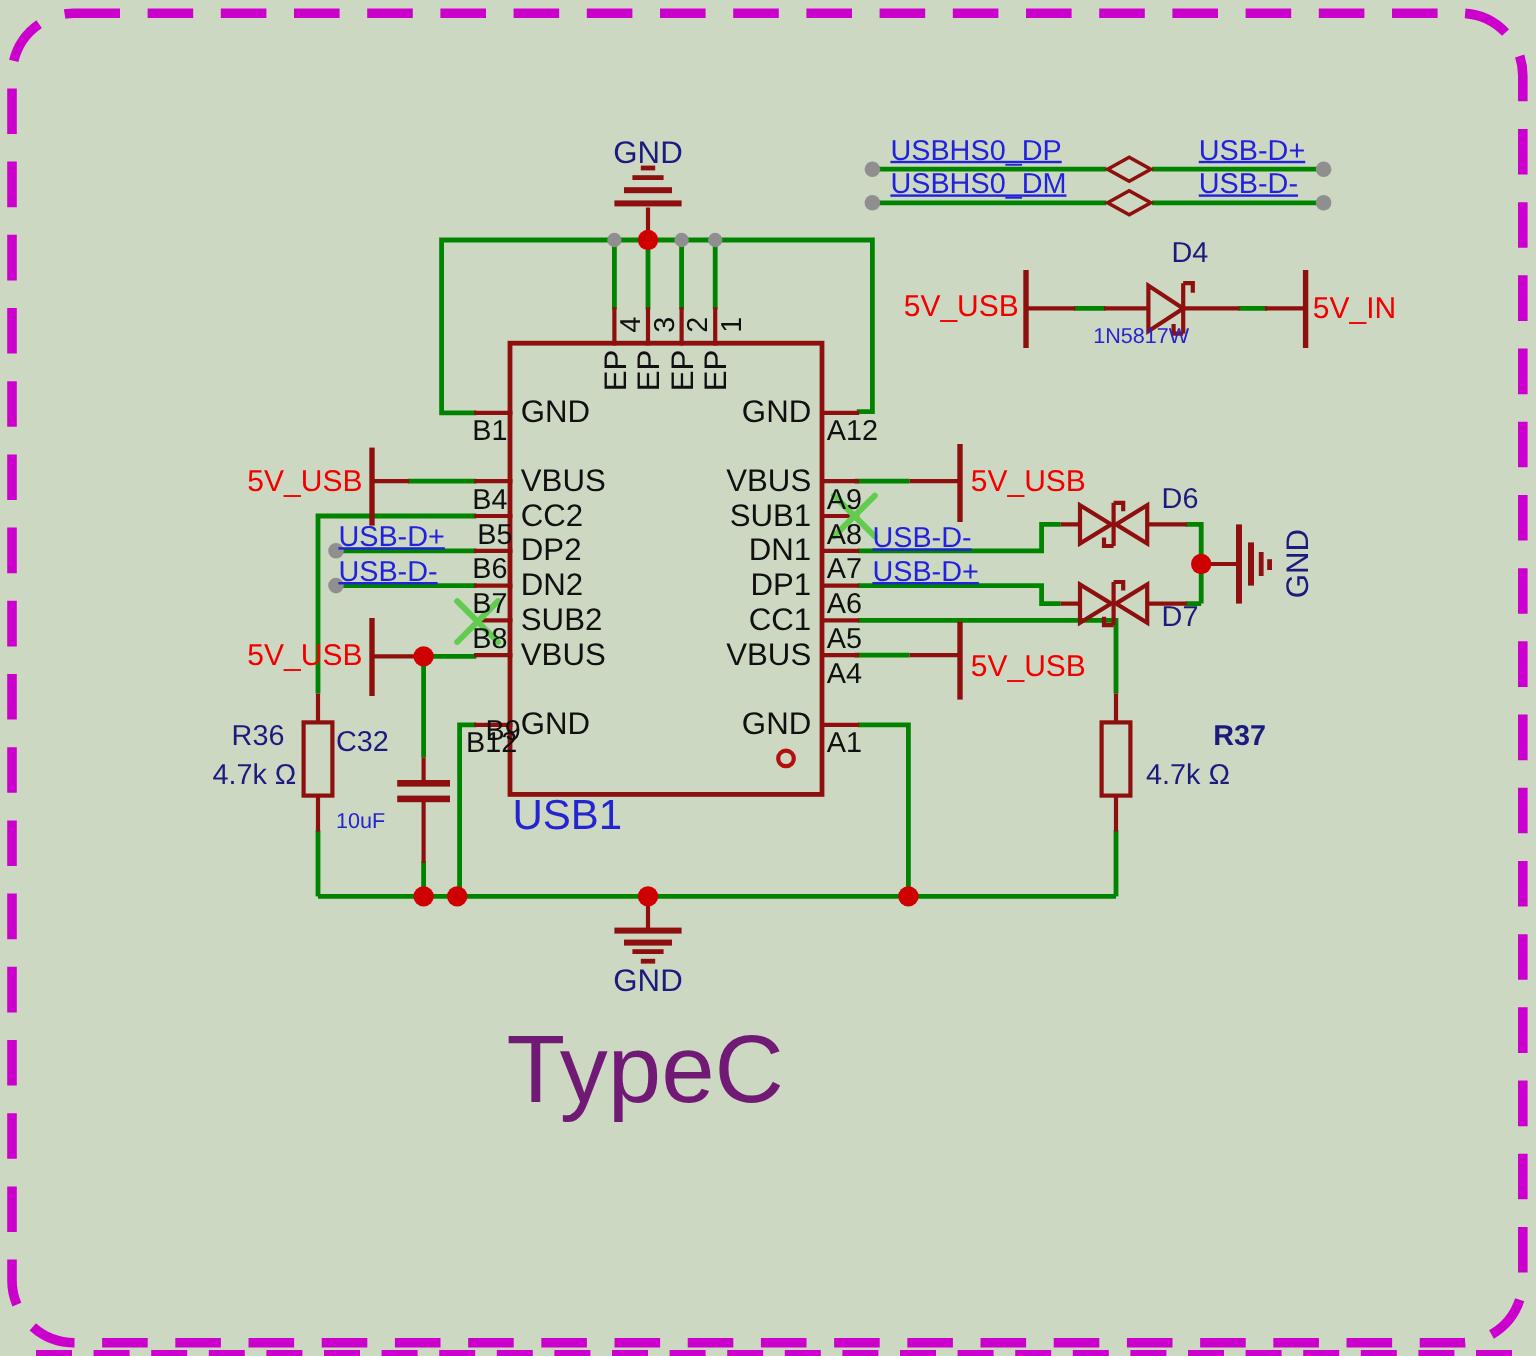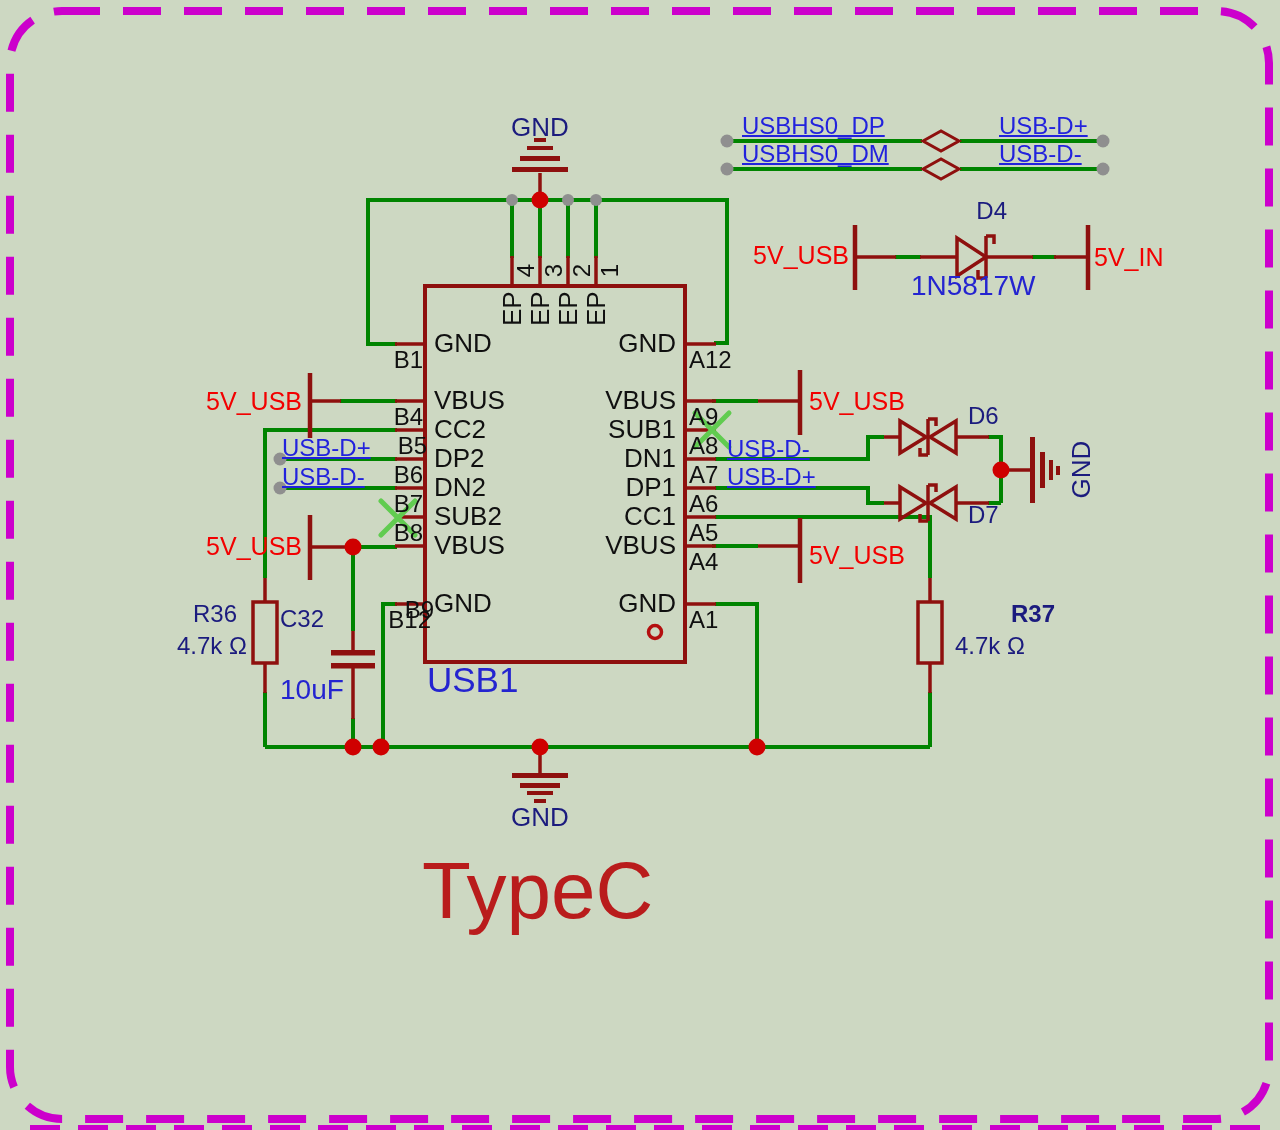--- a/index.html
+++ b/index.html
@@ -3,26 +3,26 @@
 <meta charset="utf-8">
 <style>
   html,body{margin:0;padding:0;background:#cdd8c2;}
   .canvas{position:relative;width:1280px;height:1130px;background:#cdd8c2;overflow:hidden;
           font-family:"Liberation Sans",sans-serif;}
   svg{position:absolute;left:0;top:0;}
   .txt{position:absolute;white-space:nowrap;line-height:1.05;}
   .net{color:#2222dd;font-size:24px;text-decoration:underline;text-decoration-thickness:2px;}
   .pwr{color:#f20000;font-size:25px;}
   .des{color:#1b1b7e;font-size:24px;}
-  .val{color:#2424d0;font-size:28px;}
+  .val{color:#2424d0;font-size:18px;}
   .gndlbl{color:#1b1b7e;font-size:26px;}
   .pin-name{color:#101010;font-size:26px;}
   .pin-num{color:#101010;font-size:24px;}
   .rot{transform:rotate(-90deg);transform-origin:center center;text-align:center;}
-  .title{color:#b91c1c;font-size:80px;}
+  .title{color:#701a75;font-size:80px;}
   .r{text-align:right;}
   .c{text-align:center;}
 </style>
 </head>
 <body>
 
 <div class="canvas">
 
 <svg width="1280" height="1130" viewBox="0 0 1280 1130">
 

